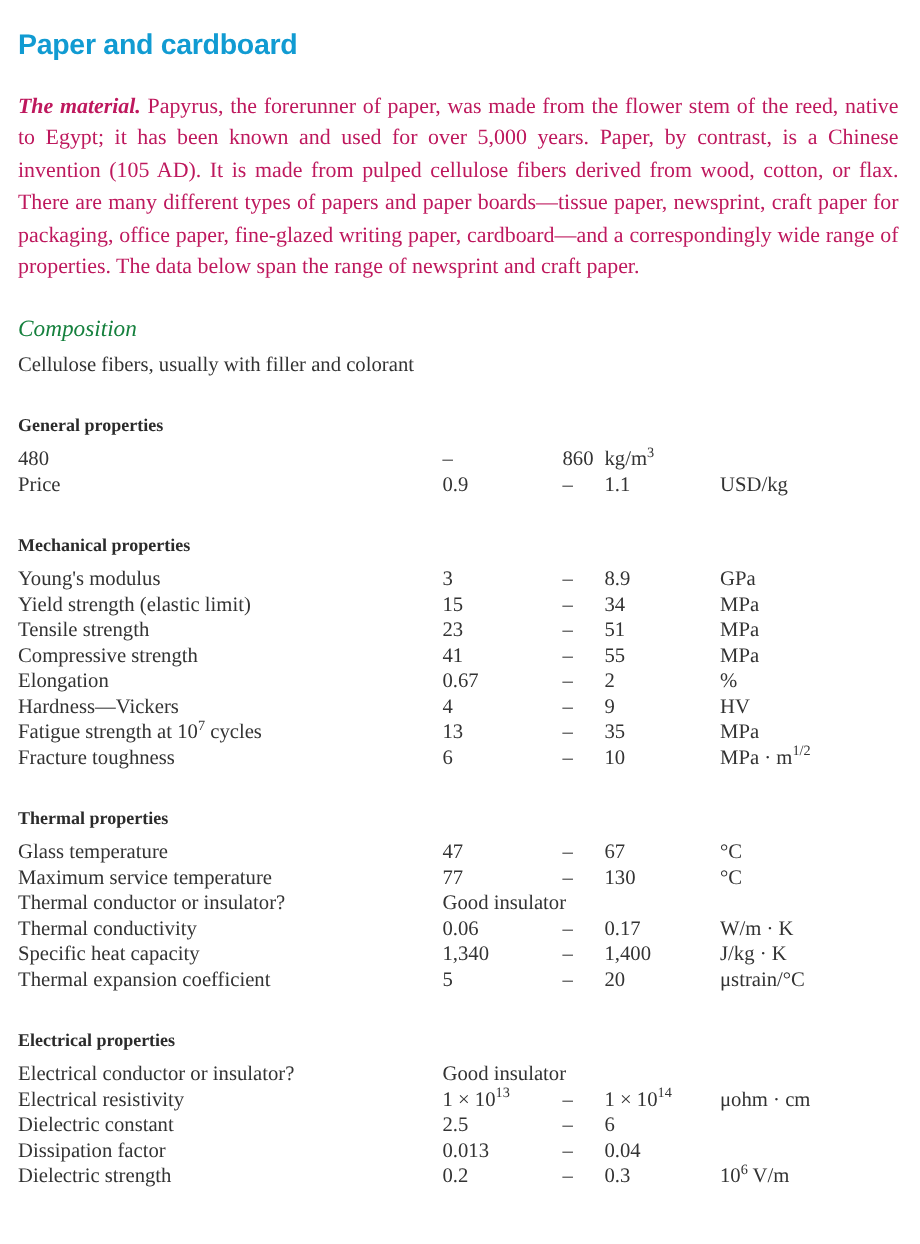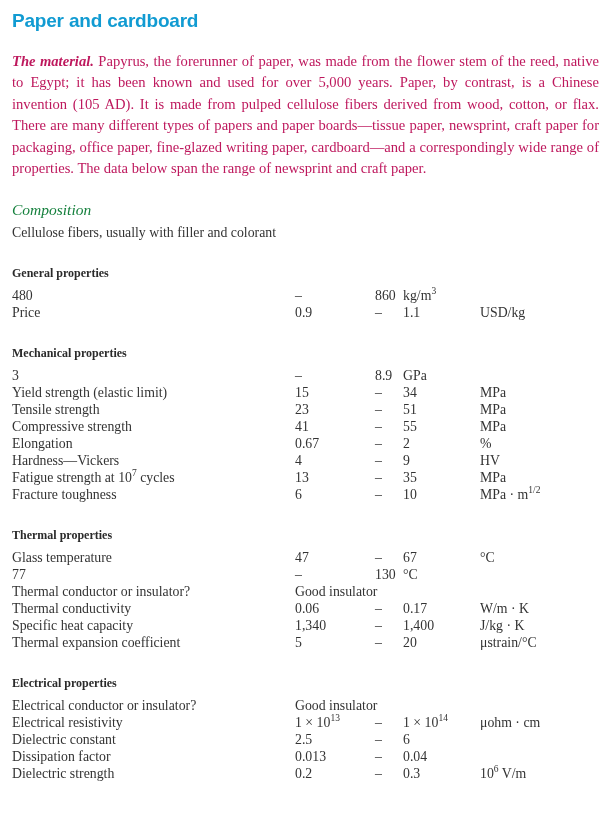--- a/index.html
+++ b/index.html
@@ -3,21 +3,21 @@
 <meta charset="utf-8">
 <style>
   html, body { margin: 0; padding: 0; }
   body {
     width: 613px; height: 829px;
     background: #ffffff;
     color: #333333;
     font-family: "Liberation Serif", serif;
     overflow: hidden;
   }
-  .page { padding: 6px 14px 0 12px; }
+  .page { padding: 16px 14px 0 12px; }
 
   .page-title {
     font-family: "Liberation Sans", sans-serif;
     font-weight: 700;
     font-size: 19px;
     letter-spacing: -0.2px;
     color: #119bd2;
     margin: 4px 0 0 0;
   }
 
@@ -84,20 +84,21 @@
           <div class="prop-label">Price</div>
           <div class="prop-min">0.9</div>
           <div class="prop-dash">–</div>
           <div class="prop-max">1.1</div>
           <div class="prop-unit">USD/kg</div>
         </div>
       </section>
       <section class="prop-section">
         <h3 class="section-heading">Mechanical properties</h3>
         <div class="prop-row">
+          <div class="prop-label">Young's modulus</div>
           <div class="prop-min">3</div>
           <div class="prop-dash">–</div>
           <div class="prop-max">8.9</div>
           <div class="prop-unit">GPa</div>
         </div>
         <div class="prop-row">
           <div class="prop-label">Yield strength (elastic limit)</div>
           <div class="prop-min">15</div>
           <div class="prop-dash">–</div>
           <div class="prop-max">34</div>
@@ -149,20 +150,21 @@
       <section class="prop-section">
         <h3 class="section-heading">Thermal properties</h3>
         <div class="prop-row">
           <div class="prop-label">Glass temperature</div>
           <div class="prop-min">47</div>
           <div class="prop-dash">–</div>
           <div class="prop-max">67</div>
           <div class="prop-unit">°C</div>
         </div>
         <div class="prop-row">
+          <div class="prop-label">Maximum service temperature</div>
           <div class="prop-min">77</div>
           <div class="prop-dash">–</div>
           <div class="prop-max">130</div>
           <div class="prop-unit">°C</div>
         </div>
         <div class="prop-row">
           <div class="prop-label">Thermal conductor or insulator?</div>
           <div class="prop-span">Good insulator</div>
         </div>
         <div class="prop-row">

